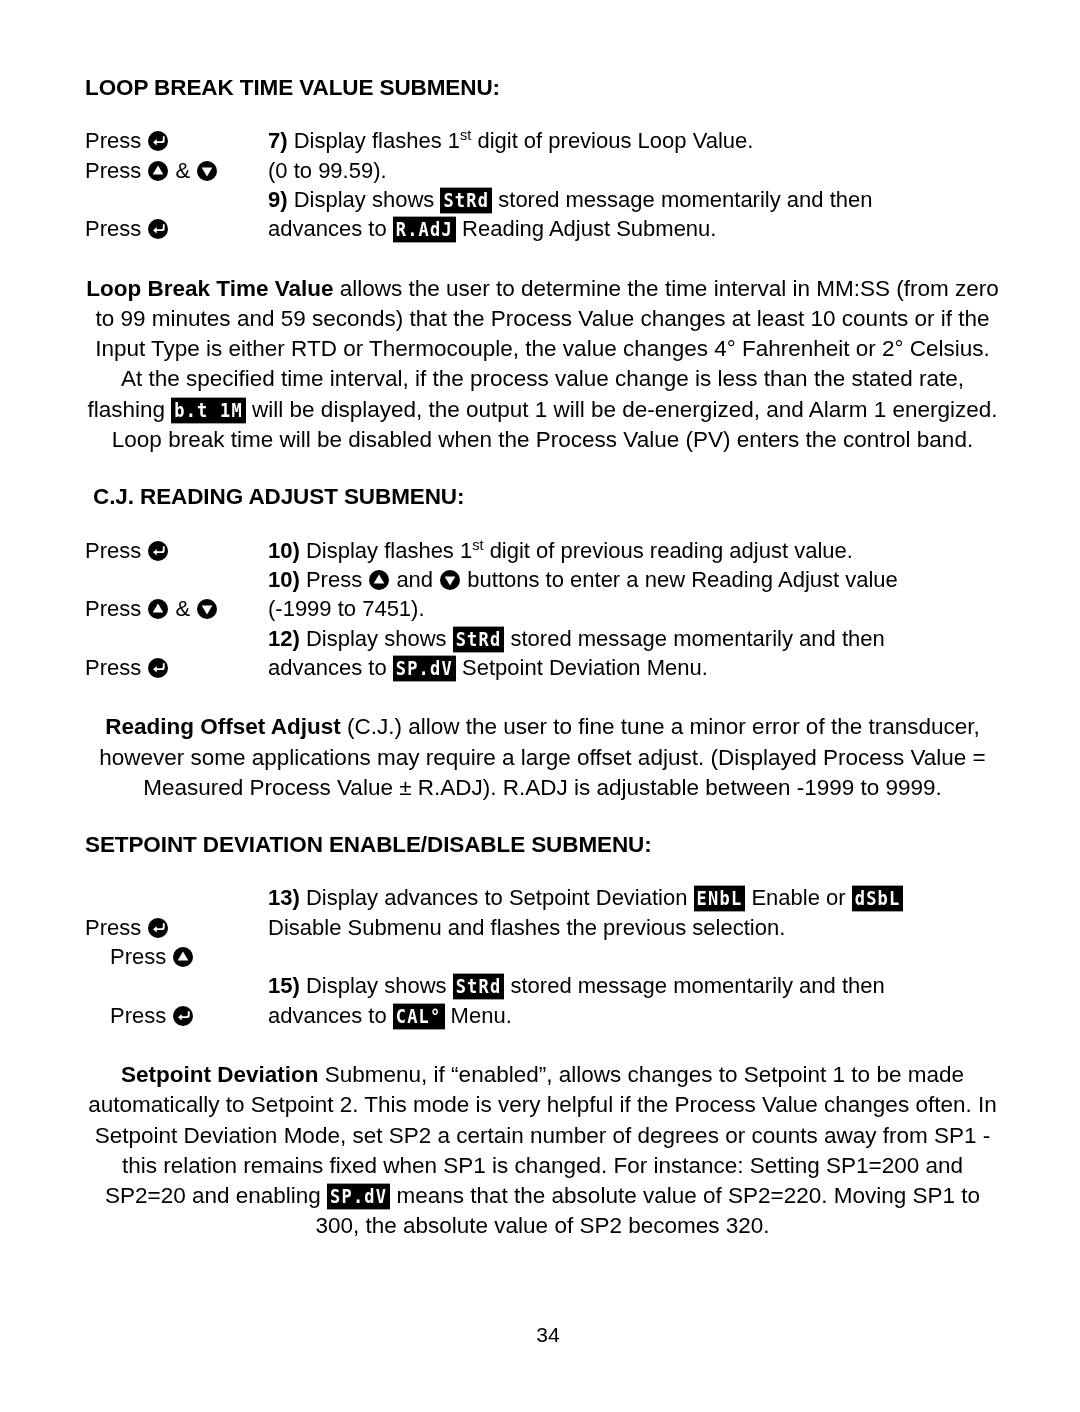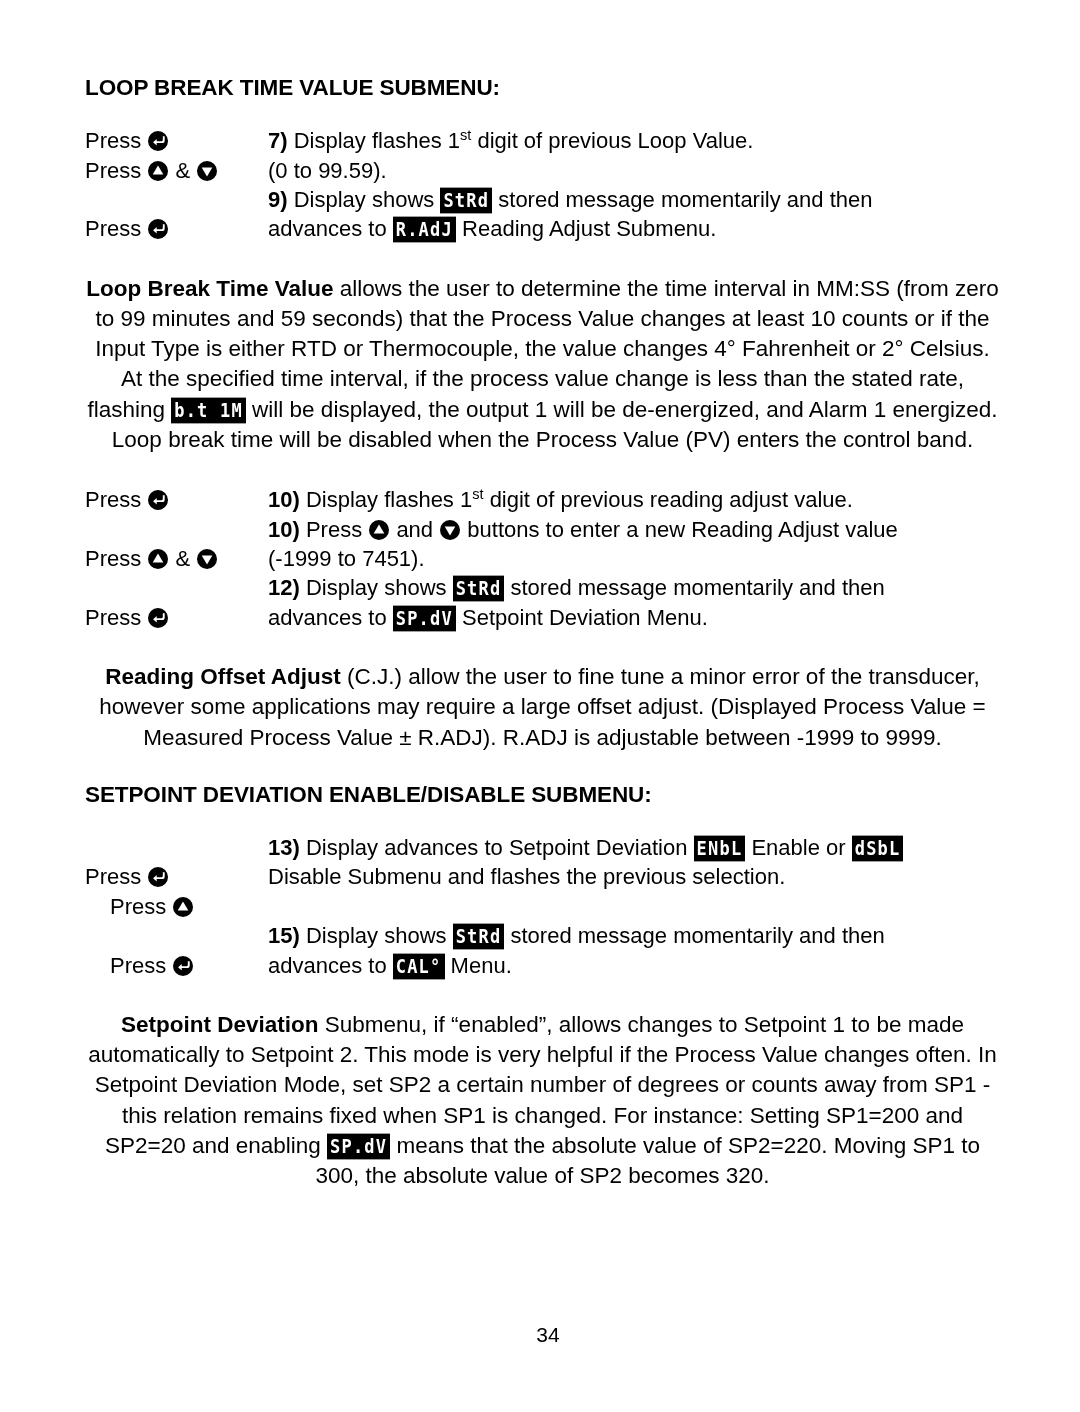--- a/index.html
+++ b/index.html
@@ -162,20 +162,21 @@
               </svg></span></div>
           <div class="body-col">
             <span class="cont-line"><span class="num">9)</span> Display shows <span class="lcd">StRd</span> stored message momentarily and then</span>
             <span class="cont-line">advances to <span class="lcd">R.AdJ</span> Reading Adjust Submenu.</span>
           </div>
         </div>
       </div>
 
     <p class="para" id="para-0"><b>Loop Break Time Value</b> allows the user to determine the time interval in MM:SS (from zero to 99 minutes and 59 seconds) that the Process Value changes at least 10 counts or if the Input Type is either RTD or Thermocouple, the value changes 4° Fahrenheit or 2° Celsius. At the specified time interval, if the process value change is less than the stated rate, flashing <span class="lcd">b.t 1M</span> will be displayed, the output 1 will be de-energized, and Alarm 1 energized. Loop break time will be disabled when the Process Value (PV) enters the control band.</p>
 
+    <h2 class="section-heading indent">C.J. READING ADJUST SUBMENU:</h2>
     <div class="steps" id="steps-1">
         <div class="step-row">
           <div class="press-col"><span>Press </span><span class="btn-icon"><svg viewBox="0 0 20 20">
                 <path d="M14.8 5.2 v3.6 a1.5 1.5 0 0 1 -1.5 1.5 h-4.6 v-2.3 l-3.6 3.2 l3.6 3.2 v-2.3 h5.4 a2.6 2.6 0 0 0 2.6 -2.6 v-4.3 z" fill="#fff"></path>
               </svg></span></div>
           <div class="body-col">
             <span class="cont-line"><span class="num">10)</span> Display flashes 1<span class="sup">st</span> digit of previous reading adjust value.</span>
           </div>
         </div>
         <div class="step-row">

